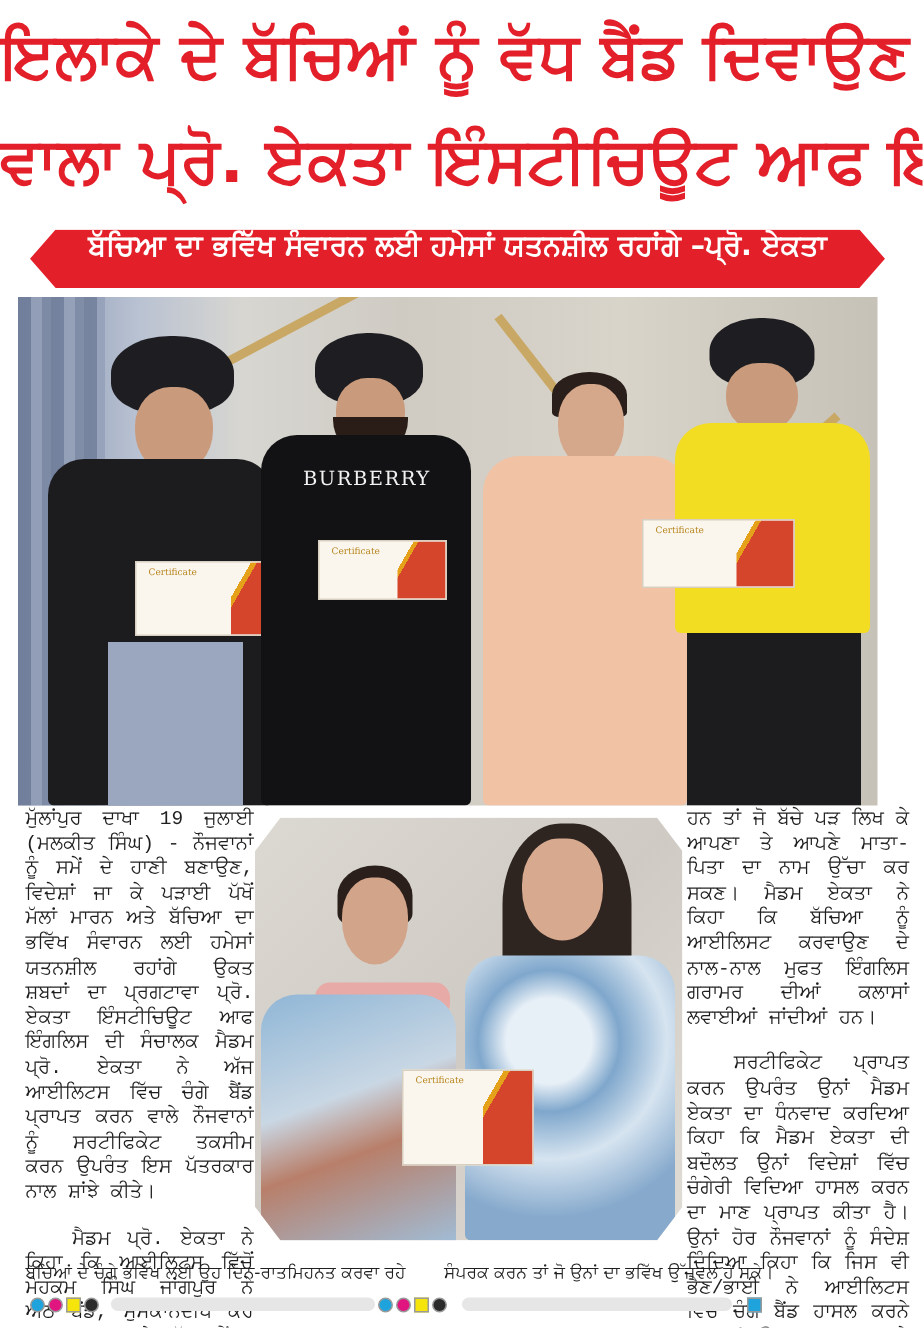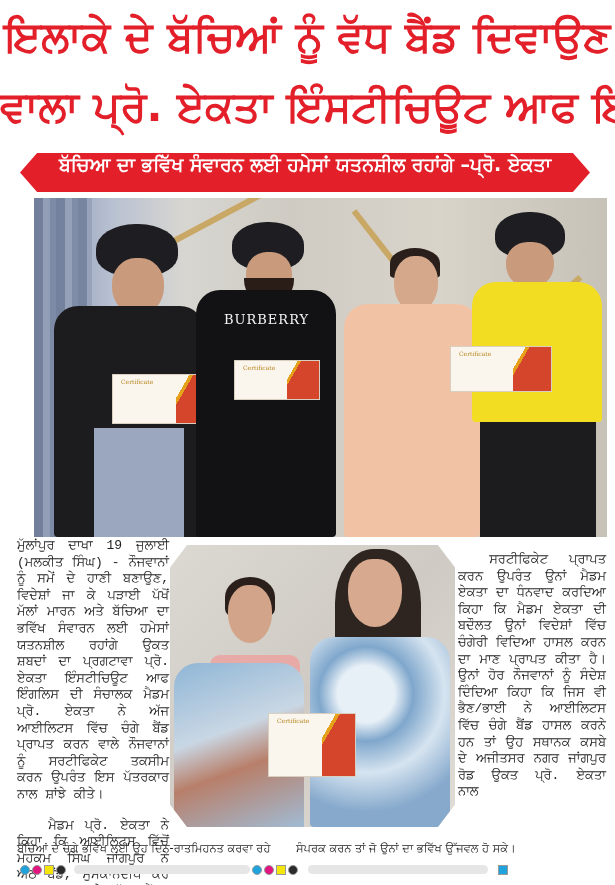--- a/index.html
+++ b/index.html
@@ -1,40 +1,40 @@
 <!DOCTYPE html>
 <html><head>
   <meta charset="utf-8">
   <style>
     * { margin: 0; padding: 0; box-sizing: border-box; }
     html, body { width: 615px; height: 885px; background: #ffffff; overflow: hidden; }
     body { position: relative; font-family: "DejaVu Sans", "Liberation Sans", sans-serif; color: #1a1a1a; }
 
     .headline {
-      position: absolute; left: 0; width: 615px; text-align: center;
+      position: absolute; left: 0; width: 615px; text-align: left;
       color: #e3202a; font-weight: bold; font-family: "DejaVu Sans", sans-serif;
       white-space: nowrap; letter-spacing: 0px;
     }
     .headline.l1 { top: 6px; font-size: 42px; line-height: 62px; }
     .headline.l2 { top: 76px; font-size: 42px; line-height: 62px; }
 
     .banner {
       position: absolute; left: 20px; top: 153px; width: 570px; height: 39px;
       background: #e3202a;
       clip-path: polygon(3% 0, 97% 0, 100% 50%, 97% 100%, 3% 100%, 0 50%);
       display: flex; align-items: flex-start; justify-content: center;
     }
     .banner span {
       color: #ffffff; font-size: 19px; font-weight: bold; white-space: nowrap;
       font-family: "DejaVu Sans", sans-serif;
     }
 
     
     .photo-top {
-      position: absolute; left: 34px; top: 198px; width: 573px; height: 339px;
+      position: absolute; left: 12px; top: 198px; width: 573px; height: 339px;
       overflow: hidden;
       background: linear-gradient(90deg, #7d8aa6 0%, #a3aec4 8%, #b9c2d2 14%, #d7d6d1 26%, #cfcbc3 45%, #d9d4ca 70%, #c7c2b8 100%);
     }
     .photo-top .curtain {
       position: absolute; left: 0; top: 0; width: 58px; height: 339px;
       background: repeating-linear-gradient(90deg, #6f7d9a 0 9px, #94a0b8 9px 16px, #7b88a3 16px 22px);
       opacity: .85;
     }
     .photo-top .wall-bar { position: absolute; background: #c9a865; height: 6px; transform-origin: left center; }
 
@@ -162,20 +162,21 @@
       <span class="cert-title">Certificate</span>
     </div>
 </div>
 
 <div class="col col-left">
   <p>ਮੁੱਲਾਂਪੁਰ ਦਾਖਾ 19 ਜੁਲਾਈ (ਮਲਕੀਤ ਸਿੰਘ) - ਨੌਜਵਾਨਾਂ ਨੂੰ ਸਮੇਂ ਦੇ ਹਾਣੀ ਬਣਾਉਣ, ਵਿਦੇਸ਼ਾਂ ਜਾ ਕੇ ਪੜਾਈ ਪੱਖੋਂ ਮੱਲਾਂ ਮਾਰਨ ਅਤੇ ਬੱਚਿਆ ਦਾ ਭਵਿੱਖ ਸੰਵਾਰਨ ਲਈ ਹਮੇਸਾਂ ਯਤਨਸ਼ੀਲ ਰਹਾਂਗੇ ਉਕਤ ਸ਼ਬਦਾਂ ਦਾ ਪ੍ਰਗਟਾਵਾ ਪ੍ਰੋ. ਏਕਤਾ ਇੰਸਟੀਚਿਊਟ ਆਫ ਇੰਗਲਿਸ ਦੀ ਸੰਚਾਲਕ ਮੈਡਮ ਪ੍ਰੋ. ਏਕਤਾ ਨੇ ਅੱਜ ਆਈਲਿਟਸ ਵਿੱਚ ਚੰਗੇ ਬੈਂਡ ਪ੍ਰਾਪਤ ਕਰਨ ਵਾਲੇ ਨੌਜਵਾਨਾਂ ਨੂੰ ਸਰਟੀਫਿਕੇਟ ਤਕਸੀਮ ਕਰਨ ਉਪਰੰਤ ਇਸ ਪੱਤਰਕਾਰ ਨਾਲ ਸ਼ਾਂਝੇ ਕੀਤੇ।</p>
   <p class="indent">ਮੈਡਮ ਪ੍ਰੋ. ਏਕਤਾ ਨੇ ਕਿਹਾ ਕਿ ਆਈਲਿਟਸ ਵਿੱਚੋਂ ਮੋਹਕਮ ਸਿੰਘ ਜਾਂਗਪੁਰ ਨੇ ਅੱਠ ਬੈਂਡ, ਮੁਸਕਾਨਦੀਪ ਕੌਰ ਰੁੜਕਾ ਕਲਾ ਨੇ ਸੱਤ ਬੈਂਡ, ਲਵਪ੍ਰੀਤ ਸਿੰਘ ਅਜੀਤਸਰ ਨਗਰ ਨੇ ਸਾਢੇ ਛੇ ਬੈਂਡ ਅਤੇ ਮਨਪ੍ਰੀਤ ਸਿੰਘ ਜਾਂਗਪੁਰ ਨੇ ਛੇ ਬੈਂਡ ਹਾਸਿਲ ਕੀਤੇ ਹਨ। ਪ੍ਰੋ ਏਕਤਾ ਨੇ ਅੱਗੇ ਕਿਹਾ ਕਿ</p>
 </div>
 
 <div class="col col-right">
+  <p>ਹਨ ਤਾਂ ਜੋ ਬੱਚੇ ਪੜ ਲਿਖ ਕੇ ਆਪਣਾ ਤੇ ਆਪਣੇ ਮਾਤਾ-ਪਿਤਾ ਦਾ ਨਾਮ ਉੱਚਾ ਕਰ ਸਕਣ। ਮੈਡਮ ਏਕਤਾ ਨੇ ਕਿਹਾ ਕਿ ਬੱਚਿਆ ਨੂੰ ਆਈਲਿਸਟ ਕਰਵਾਉਣ ਦੇ ਨਾਲ-ਨਾਲ ਮੁਫਤ ਇੰਗਲਿਸ ਗਰਾਮਰ ਦੀਆਂ ਕਲਾਸਾਂ ਲਵਾਈਆਂ ਜਾਂਦੀਆਂ ਹਨ।</p>
   <p class="indent">ਸਰਟੀਫਿਕੇਟ ਪ੍ਰਾਪਤ ਕਰਨ ਉਪਰੰਤ ਉਨਾਂ ਮੈਡਮ ਏਕਤਾ ਦਾ ਧੰਨਵਾਦ ਕਰਦਿਆ ਕਿਹਾ ਕਿ ਮੈਡਮ ਏਕਤਾ ਦੀ ਬਦੌਲਤ ਉਨਾਂ ਵਿਦੇਸ਼ਾਂ ਵਿੱਚ ਚੰਗੇਰੀ ਵਿਦਿਆ ਹਾਸਲ ਕਰਨ ਦਾ ਮਾਣ ਪ੍ਰਾਪਤ ਕੀਤਾ ਹੈ। ਉਨਾਂ ਹੋਰ ਨੌਜਵਾਨਾਂ ਨੂੰ ਸੰਦੇਸ਼ ਦਿੰਦਿਆ ਕਿਹਾ ਕਿ ਜਿਸ ਵੀ ਭੈਣ/ਭਾਈ ਨੇ ਆਈਲਿਟਸ ਵਿੱਚ ਚੰਗੇ ਬੈਂਡ ਹਾਸਲ ਕਰਨੇ ਹਨ ਤਾਂ ਉਹ ਸਥਾਨਕ ਕਸਬੇ ਦੇ ਅਜੀਤਸਰ ਨਗਰ ਜਾਂਗਪੁਰ ਰੋਡ ਉਕਤ ਪ੍ਰੋ. ਏਕਤਾ ਨਾਲ</p>
 </div>
 
 <div class="bottom-line left">ਬੱਚਿਆਂ ਦੇ ਚੰਗੇ ਭਵਿੱਖ ਲਈ ਉਹ ਦਿਨ-ਰਾਤਮਿਹਨਤ ਕਰਵਾ ਰਹੇ</div>
 <div class="bottom-line right">ਸੰਪਰਕ ਕਰਨ ਤਾਂ ਜੋ ਉਨਾਂ ਦਾ ਭਵਿੱਖ ਉੱਜਵਲ ਹੋ ਸਕੇ।</div>
 
 <div class="regbar" style="left:20px;">
   <div class="reg round" style="background:#1fa3dc;"></div>
   <div class="reg round" style="background:#e0157f;"></div>
   <div class="reg" style="background:#f5e50a;"></div>

